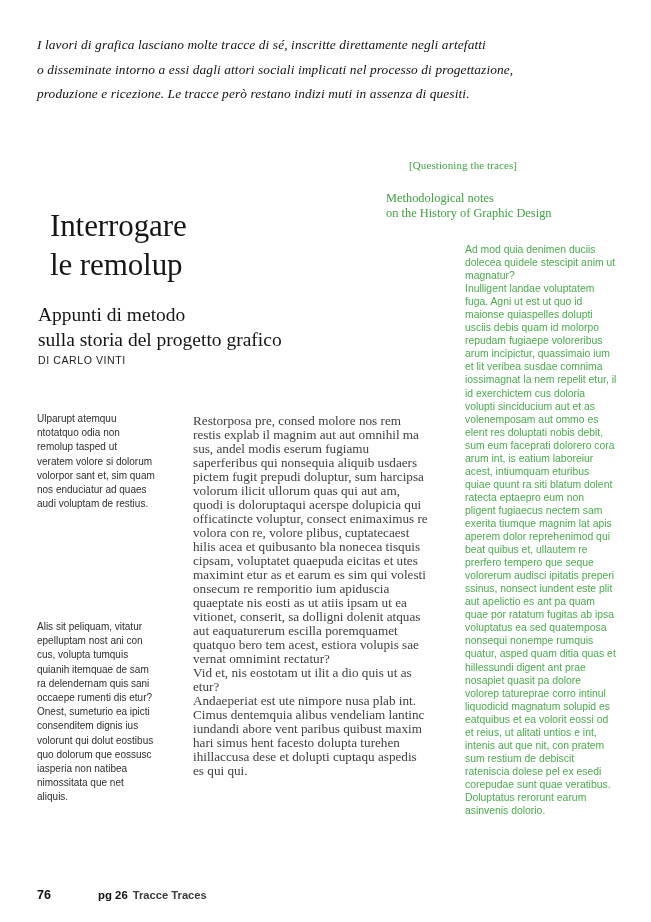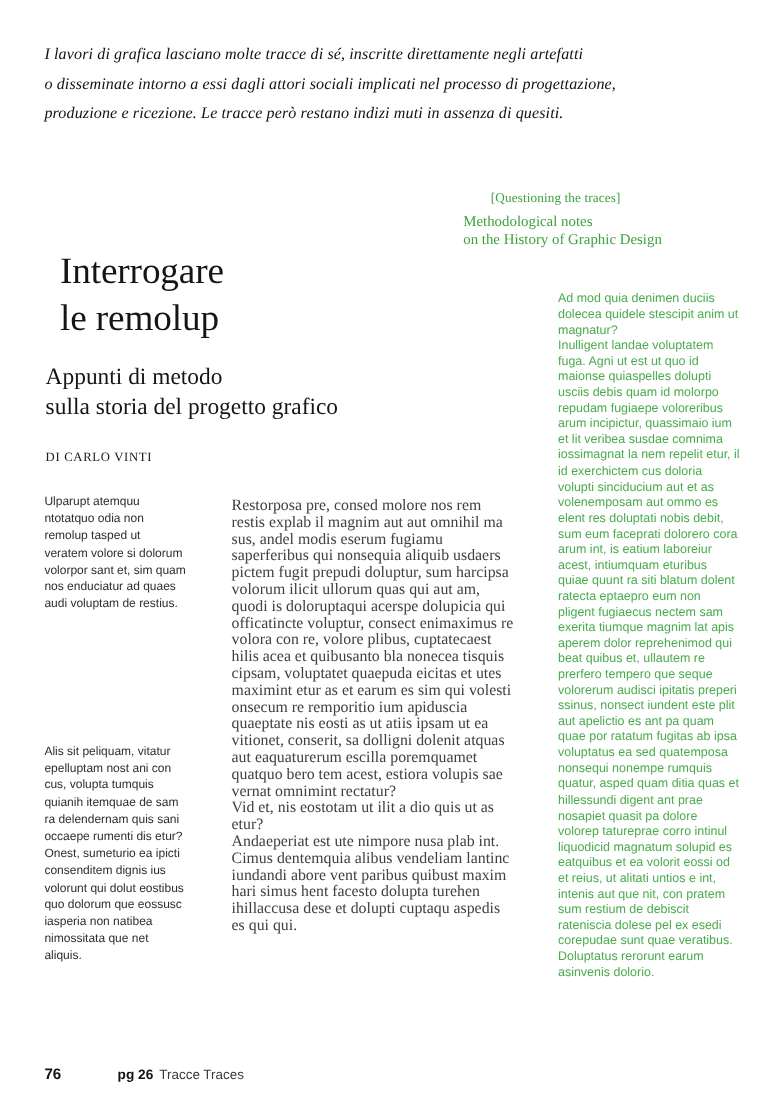--- a/index.html
+++ b/index.html
@@ -49,21 +49,21 @@
   .en-head .en-title {
     font-family: "Liberation Serif", serif;
     font-size: 11px;
     line-height: 19px;
     letter-spacing: 0.1px;
     white-space: nowrap;
     margin-left: 32px;
   }
   .en-head .en-sub {
     margin-left: 9px;
-    margin-top: 2px;
+    margin-top: 16px;
     font-family: "Liberation Serif", serif;
     font-size: 12.4px;
     line-height: 15.2px;
     white-space: nowrap;
   }
 
   
   .title-block {
     position: absolute;
     left: 38px;
@@ -81,22 +81,22 @@
   }
   .title-block .subtitle {
     margin-top: 18px;
     font-family: "Liberation Serif", serif;
     font-size: 19.5px;
     line-height: 25px;
     font-weight: 400;
     color: #151515;
   }
   .title-block .byline {
-    margin-top: 24px;
-    font-family: Liberation Serif, serif;
+    margin-top: 2px;
+    font-family: Liberation Sans, sans-serif;
     font-size: 10.6px;
     letter-spacing: 0.55px;
     font-weight: 400;
     color: #1a1a1a;
   }
 
   
   .col-side {
     position: absolute;
     left: 37px;
@@ -155,21 +155,21 @@
     font-family: "Liberation Sans", sans-serif;
     font-size: 11.4px;
     font-weight: bold;
     color: #111111;
     margin-right: 5px;
     padding-left: 20px;
   }
   .footer .sect {
     font-family: "Liberation Sans", sans-serif;
     font-size: 11.2px;
-    font-weight: 400;
+    font-weight: 700;
     color: #3a3a3a;
   }
 </style>
 </head>
 <body>
 
 <div class="page">
 
   <div class="epigraph">
     <p>I lavori di grafica lasciano molte tracce di sé, inscritte direttamente negli artefatti</p>

